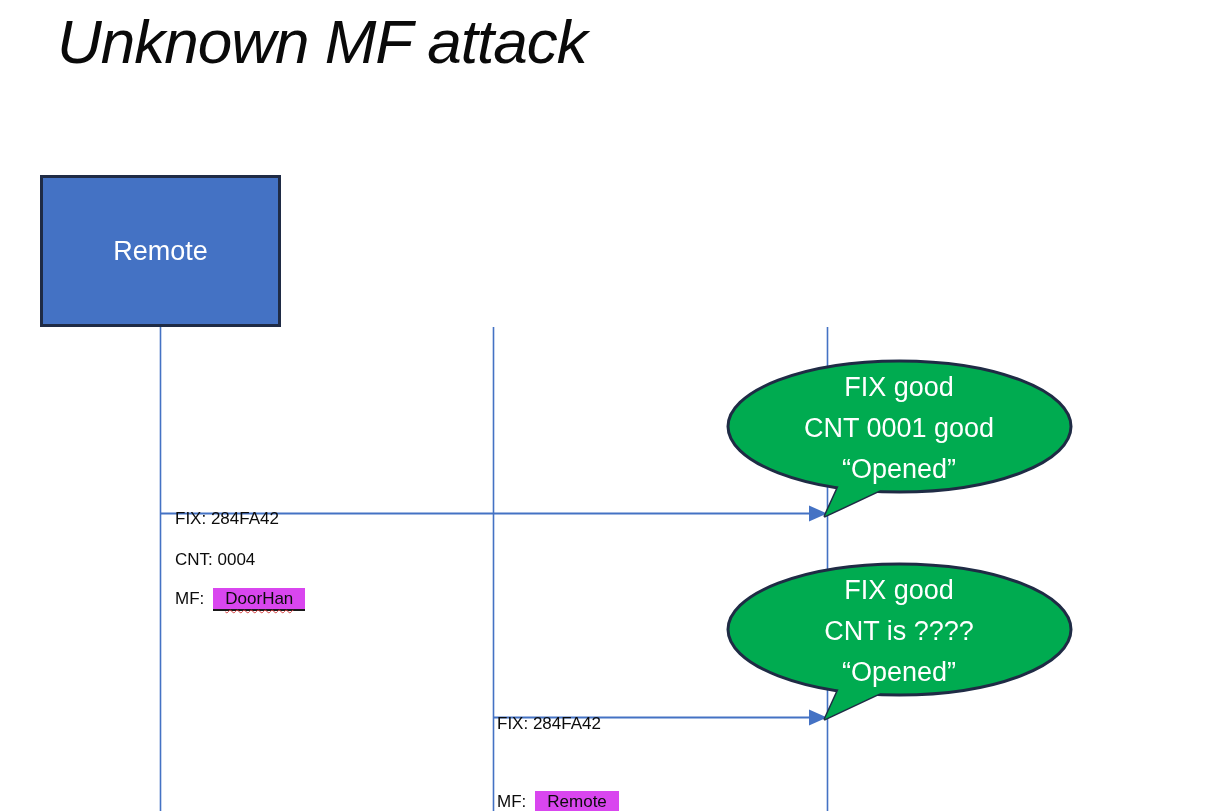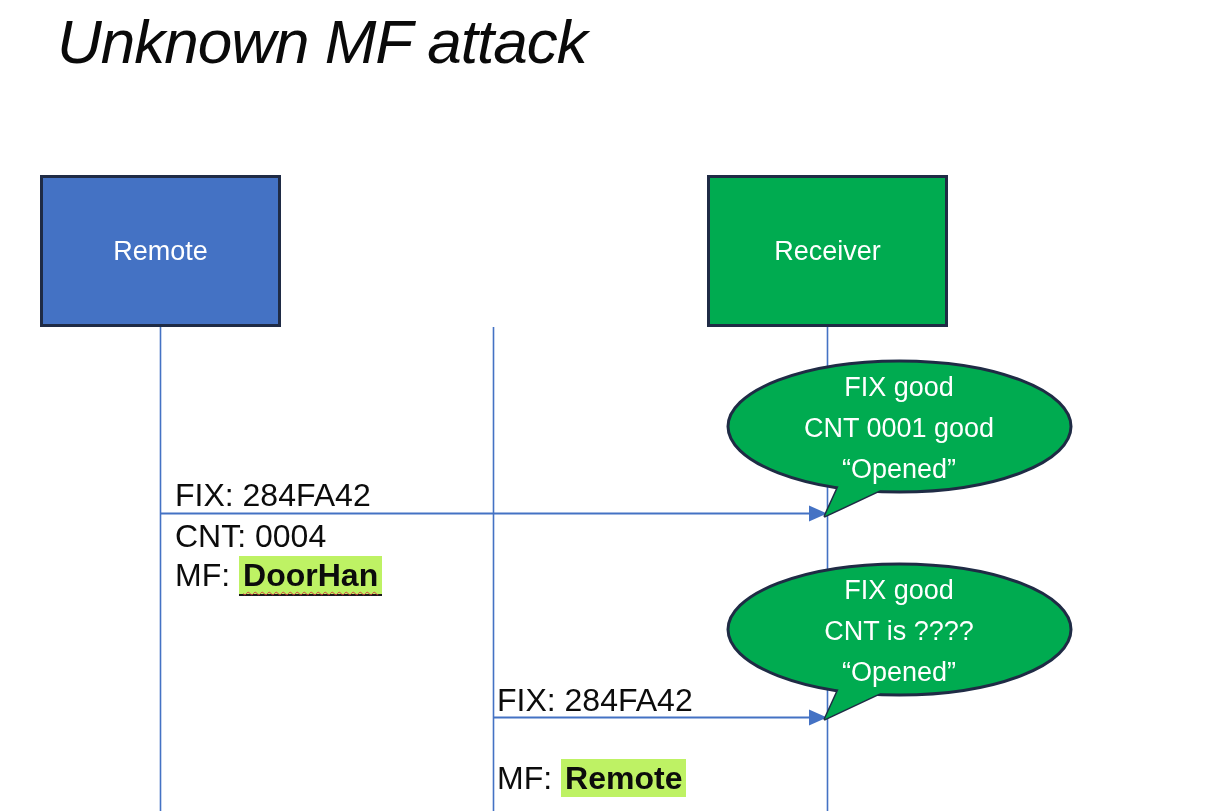--- a/index.html
+++ b/index.html
@@ -20,42 +20,39 @@
   .actor-flipper{left:373px;background:#ED7D31;}
   .actor-receiver{left:707px;background:#00AB50;}
   svg.canvas{position:absolute;left:0;top:0;width:1216px;height:811px;}
   .lifeline{stroke:#4472C4;stroke-width:1.6;}
   .msg-line{stroke:#4472C4;stroke-width:1.8;}
   .msg-head{fill:#4472C4;stroke:none;}
   .bubble-fill{fill:#00AB50;}
   .bubble-stroke{stroke:#1f2b45;stroke-width:3;stroke-linejoin:round;}
   .bubble-text{fill:#ffffff;font-size:27px;text-anchor:middle;font-family:"Liberation Sans",sans-serif;}
   .label-line{
-    position:absolute;font-size:32px;line-height:30px;color:#0c0c0c;white-space:nowrap;
+    position:absolute;font-size:17px;line-height:30px;color:#0c0c0c;white-space:nowrap;margin-top:24px;
   }
   .prefix{margin-right:9px;}
-  .hl{background:#bef264;padding:1px 4px;font-weight:bold;}
+  .hl{background:#d946ef;padding:1px 12px;}
   .ul{border-bottom:2px solid #1a1a1a;}
   .sq{
     text-decoration:underline;text-decoration-style:wavy;
     text-decoration-color:#d43f3f;text-decoration-thickness:1px;text-underline-offset:5px;
   }
 </style>
 </head>
 <body>
 
 <div class="stage">
 
   <h1 class="title">Unknown MF attack</h1>
 
   <div class="actor actor-remote">
     <span>Remote</span>
-  </div>
-  <div class="actor actor-receiver">
-    <span>Receiver</span>
   </div>
 
   <svg class="canvas" viewBox="0 0 1216 811">
 
     <line class="lifeline" x1="160.5" y1="327" x2="160.5" y2="811"></line>
     <line class="lifeline" x1="493.5" y1="327" x2="493.5" y2="811"></line>
     <line class="lifeline" x1="827.5" y1="327" x2="827.5" y2="811"></line>
 
     <g>
       <line class="msg-line" x1="160.5" y1="513.5" x2="812" y2="513.5"></line>

